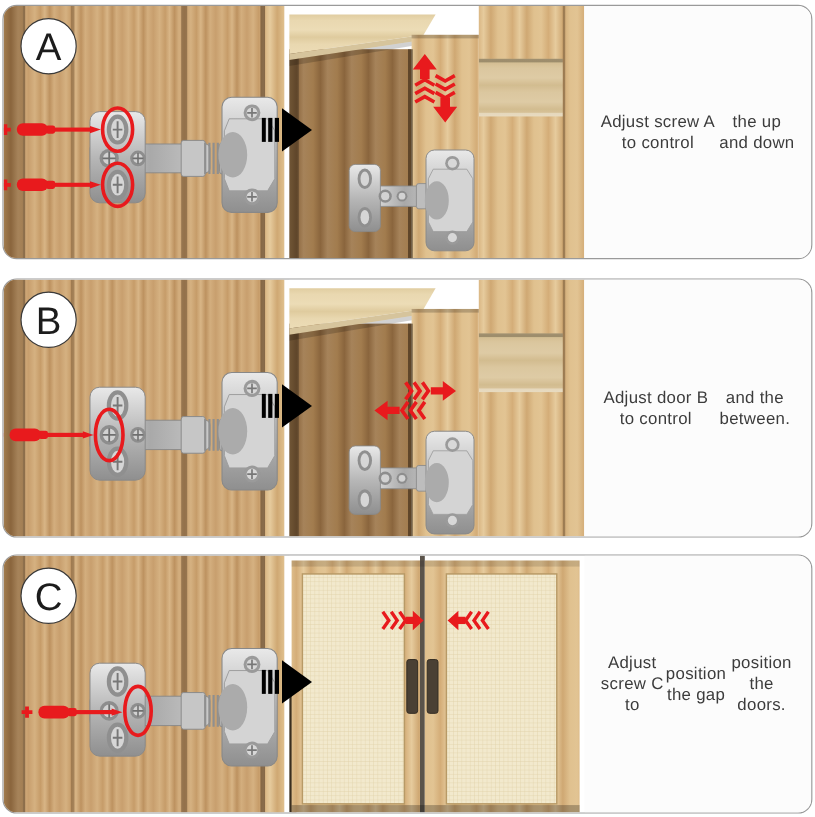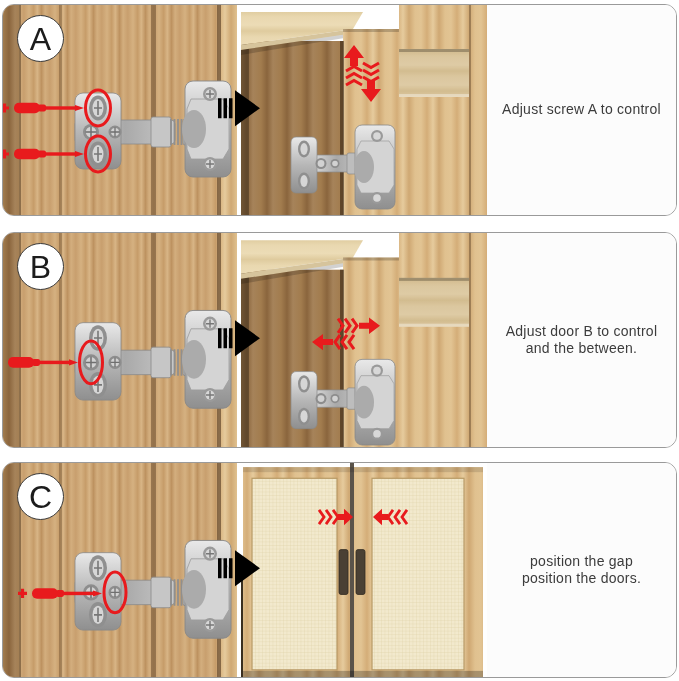--- a/index.html
+++ b/index.html
@@ -3,21 +3,21 @@
 <meta charset="utf-8">
 <style>
   html,body{margin:0;padding:0;background:#ffffff;}
   body{width:679px;height:681px;position:relative;font-family:"Liberation Sans",sans-serif;overflow:hidden;}
   .panel{position:absolute;left:2px;width:675px;border:1.5px solid #9a9a9a;border-radius:12px;background:#ffffff;box-sizing:border-box;overflow:hidden;}
   .panel-a{top:4px;height:212px;}
   .panel-b{top:232px;height:216px;}
   .panel-c{top:462px;height:216px;}
   .img-left{position:absolute;left:0;top:0;bottom:0;width:234px;height:100%;}
   .img-mid{position:absolute;left:238px;top:0;bottom:0;width:246px;height:100%;}
-  .caption{position:absolute;left:484px;top:0;right:0;bottom:0;background:#fcfcfc;display:flex;flex-direction:column;align-items:center;justify-content:center;text-align:center;padding:0 12px;box-sizing:border-box;}
+  .caption{position:absolute;left:484px;top:0;right:0;bottom:0;background:#fcfcfc;display:flex;flex-direction:row;align-items:center;justify-content:center;text-align:center;padding:0 12px;box-sizing:border-box;}
   .caption .ln{display:block;font-size:14px;line-height:17.5px;color:#3c3c3c;letter-spacing:.25px;}
   .badge{position:absolute;left:14px;top:10px;width:47px;height:47px;border-radius:50%;background:#ffffff;border:1.5px solid #3a3a3a;display:flex;align-items:center;justify-content:center;box-sizing:border-box;z-index:6;}
   .badge span{font-size:32px;color:#1c1c1c;font-weight:400;line-height:1;}
   .step-arrow{position:absolute;left:215px;top:50%;transform:translateY(-54%);width:44px;height:44px;z-index:5;}
   svg{display:block;}
 </style>
 </head>
 <body>
 
 <svg width="0" height="0" style="position:absolute" aria-hidden="true">
@@ -179,20 +179,21 @@
   <svg class="step-arrow" viewBox="0 0 44 44">
     <use href="#step-arrow-shape"></use>
   </svg>
 
   <div class="badge">
     <span>A</span>
   </div>
 
   <div class="caption">
     <span class="ln">Adjust screw A to control</span>
+    <span class="ln">the up and down</span>
   </div>
 </section>
 
 <section class="panel panel-b">
   <svg class="img-left" viewBox="0 0 234 210" preserveAspectRatio="none">
     <rect width="234" height="210" fill="url(#wgV)"></rect>
     <rect x="0" y="0" width="16" height="210" fill="url(#wgDark)"></rect>
     <rect x="16" y="0" width="2" height="210" fill="rgba(60,38,18,.45)"></rect>
     <rect x="56" y="0" width="3" height="210" fill="rgba(70,45,22,.3)"></rect>
     <rect x="148" y="0" width="5" height="210" fill="rgba(70,45,22,.4)"></rect>
@@ -280,16 +281,17 @@
 
   <svg class="step-arrow" viewBox="0 0 44 44">
     <use href="#step-arrow-shape"></use>
   </svg>
 
   <div class="badge">
     <span>C</span>
   </div>
 
   <div class="caption">
+    <span class="ln">Adjust screw C to</span>
     <span class="ln">position the gap</span>
     <span class="ln">position the doors.</span>
   </div>
 </section>
 
 </body></html>

